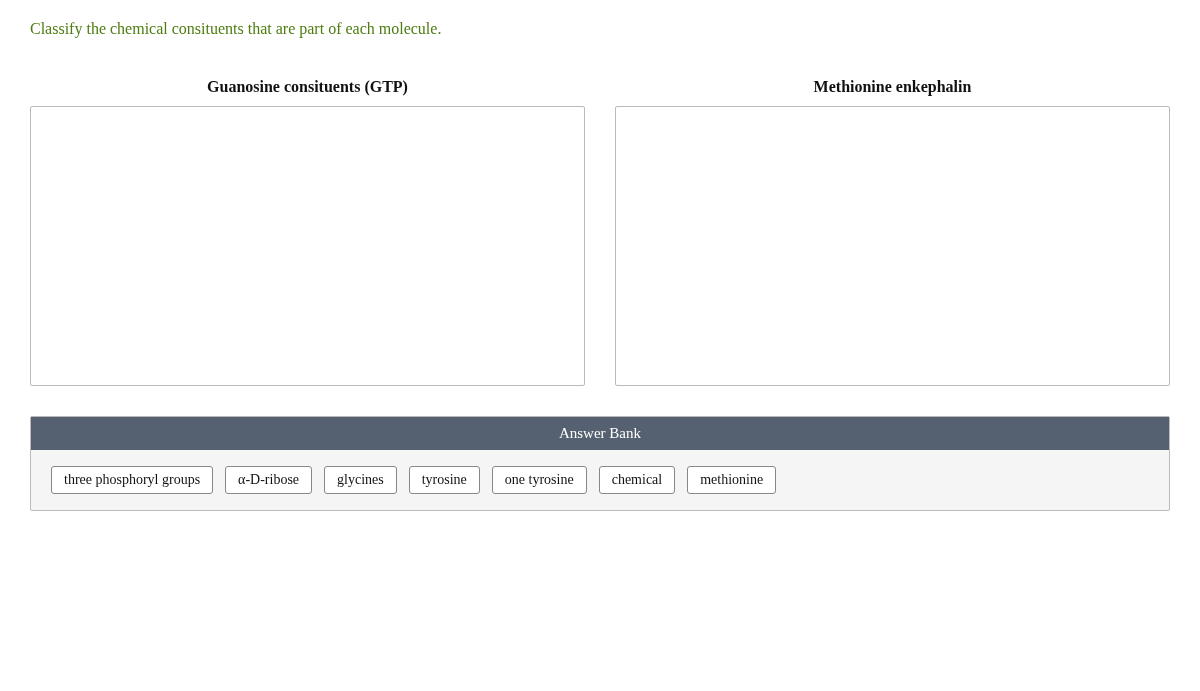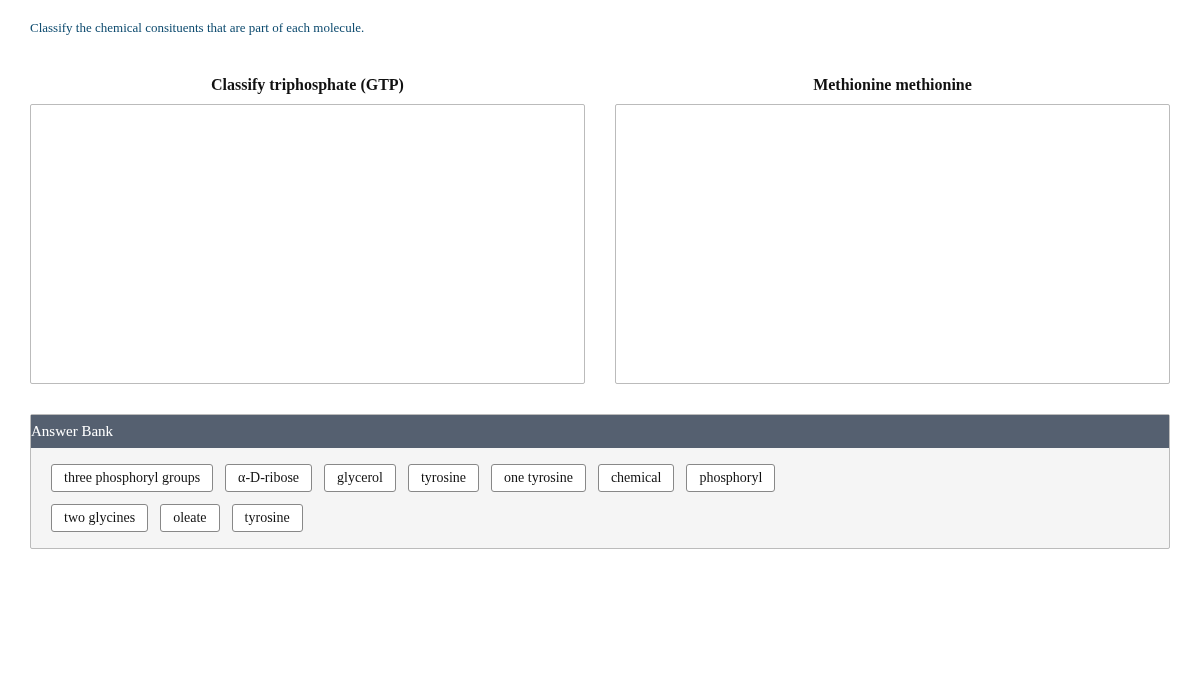--- a/index.html
+++ b/index.html
@@ -10,23 +10,23 @@
 
     body {
       font-family: Georgia, 'Times New Roman', serif;
       background: #ffffff;
       width: 1200px;
       min-height: 691px;
       padding: 20px 30px;
     }
 
     .instruction {
-      font-size: 13px;
+      font-size: 16px;
       margin-bottom: 40px;
-      color: #0c4a6e;
+      color: #4d7c0f;
     }
 
     .molecules-row {
       display: flex;
       gap: 30px;
       margin-bottom: 30px;
       justify-content: space-between;
     }
 
     .molecule-column {
@@ -54,20 +54,21 @@
 
     .answer-bank-section {
       border: 1.5px solid #bbb;
       background: #f5f5f5;
       border-radius: 2px;
     }
 
     .answer-bank-header {
       background: #556070;
       color: #fff;
+      text-align: center;
       padding: 8px 0;
       font-size: 15px;
       font-family: Georgia, serif;
     }
 
     .answer-bank-body {
       padding: 16px 20px;
       text-align: center;
     }
 
@@ -94,40 +95,35 @@
       white-space: nowrap;
     }
   </style>
 </head>
 <body>
 
 <p class="instruction">Classify the chemical consituents that are part of each molecule.</p>
 
 <div class="molecules-row">
 <div class="molecule-column">
-      <div class="molecule-title">Classify triphosphate (GTP)</div>
+      <div class="molecule-title">Guanosine consituents (GTP)</div>
       <div class="molecule-box"></div>
     </div>
     <div class="molecule-column">
-      <div class="molecule-title">Methionine methionine</div>
+      <div class="molecule-title">Methionine enkephalin</div>
       <div class="molecule-box"></div>
     </div>
   </div>
 
 <div class="answer-bank-section">
   <div class="answer-bank-header">Answer Bank</div>
   <div class="answer-bank-body">
     <div class="answer-bank-row" id="row1-chips">
         <div class="answer-chip">three phosphoryl groups</div>
         <div class="answer-chip">α-D-ribose</div>
-        <div class="answer-chip">glycerol</div>
+        <div class="answer-chip">glycines</div>
         <div class="answer-chip">tyrosine</div>
         <div class="answer-chip">one tyrosine</div>
         <div class="answer-chip">chemical</div>
-        <div class="answer-chip">phosphoryl</div>
-      </div>
-    <div class="answer-bank-row" id="row2-chips">
-        <div class="answer-chip">two glycines</div>
-        <div class="answer-chip">oleate</div>
-        <div class="answer-chip">tyrosine</div>
+        <div class="answer-chip">methionine</div>
       </div>
   </div>
 </div>
 
 </body></html>

